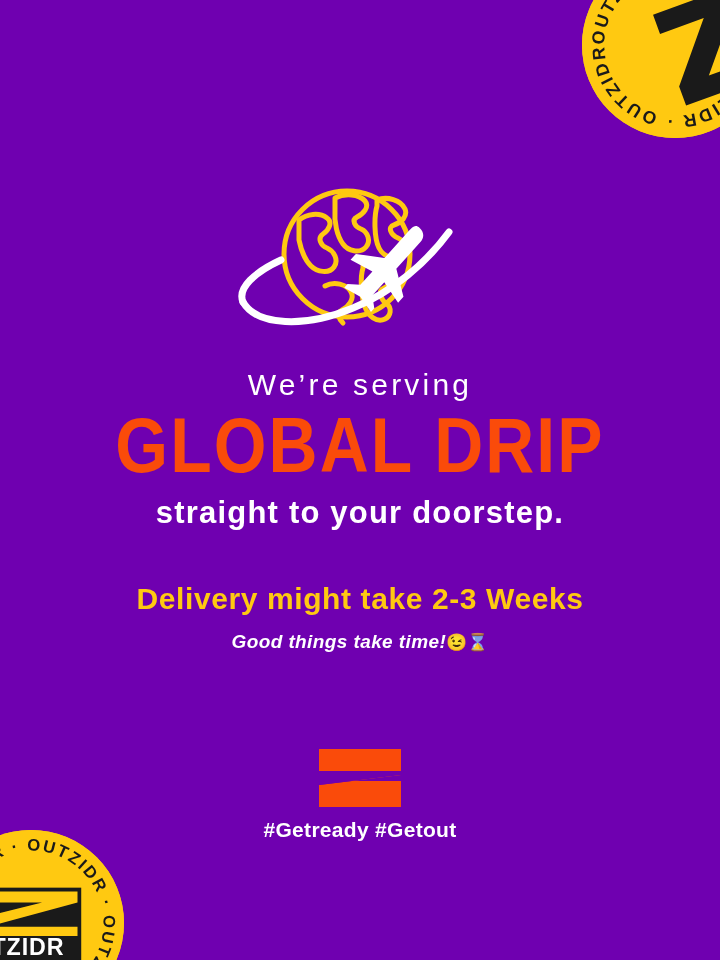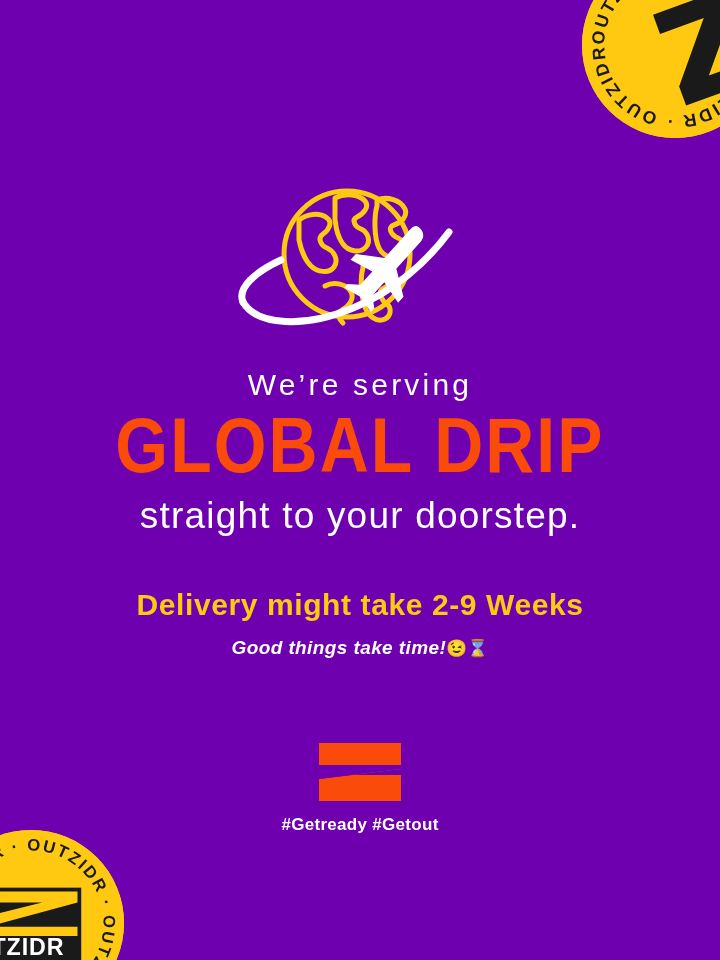--- a/index.html
+++ b/index.html
@@ -86,22 +86,22 @@
     letter-spacing: 2px;
     line-height: 1.02;
     margin: 0 0 6px 0;
     white-space: nowrap;
     transform: scaleX(1.06) scaleY(1.22);
     transform-origin: center top;
     font-stretch: condensed;
   }
   .line-doorstep {
     color: #FFFFFF;
-    font-size: 37px;
-    font-weight: 400;
+    font-size: 31px;
+    font-weight: 700;
     letter-spacing: 1.2px;
     line-height: 1.0;
     margin: 26px 0 0 0;
     white-space: nowrap;
   }
   .line-delivery {
     color: #FFC911;
     font-size: 30px;
     font-weight: 700;
     letter-spacing: 0.6px;
@@ -138,25 +138,25 @@
     height: 58px;
     margin: 0 auto 12px auto;
   }
   .zmark svg {
     display: block;
     width: 100%;
     height: 100%;
   }
   .hashtags {
     color: #FFFFFF;
-    font-size: 17px;
+    font-size: 21px;
     font-weight: 700;
     letter-spacing: 0.3px;
     line-height: 1.0;
-    margin: 15px;
+    margin: 8px;
     white-space: nowrap;
   }
 </style>
 </head>
 <body>
 
 <div class="poster">
 
   <div class="badge badge-tr">
     <svg viewBox="0 0 200 200" xmlns="http://www.w3.org/2000/svg">
@@ -203,21 +203,21 @@
         <rect x="40" y="30" width="9" height="4" rx="2"></rect>
         <rect x="40" y="40" width="9" height="4" rx="2"></rect>
       </g>
     </svg>
   </div>
 
   <div class="copy">
     <p class="line-serving">We’re serving</p>
     <p class="line-headline">GLOBAL DRIP</p>
     <p class="line-doorstep">straight to your doorstep.</p>
-    <p class="line-delivery">Delivery might take 2-9 Weeks</p>
+    <p class="line-delivery">Delivery might take 2-3 Weeks</p>
     <p class="line-tagline">
       <span>Good things take time!</span><span class="emoji">😉⌛</span>
     </p>
   </div>
 
   <div class="footer">
     <div class="zmark">
       <svg viewBox="0 0 82 58" xmlns="http://www.w3.org/2000/svg">
 
         <rect x="0" y="0" width="82" height="58" fill="#FA4B0A"></rect>

